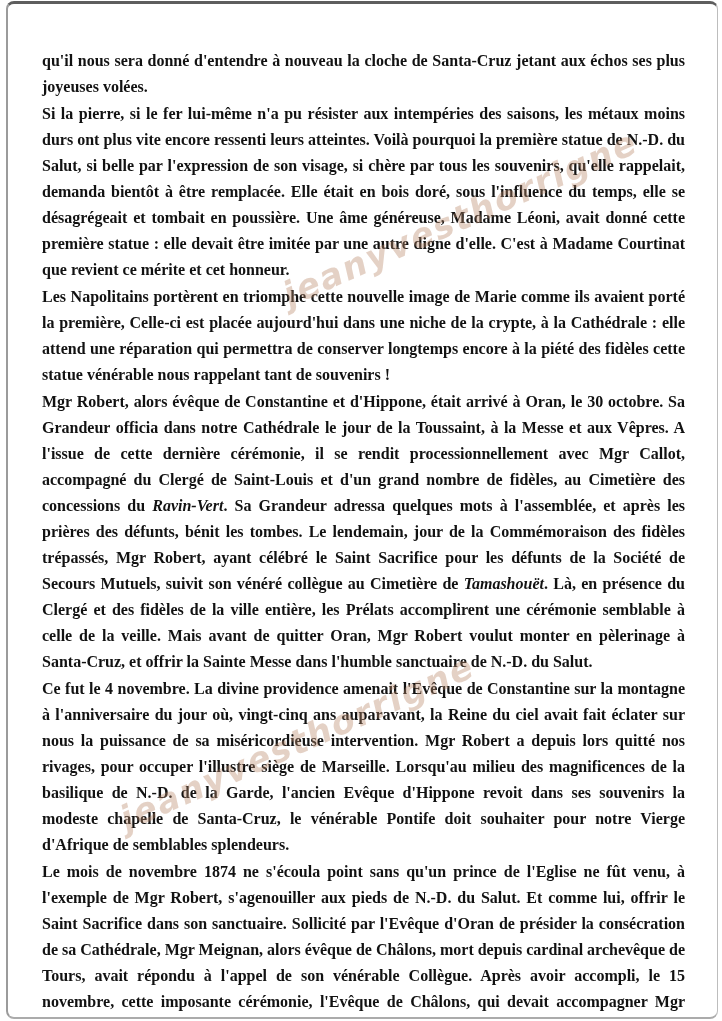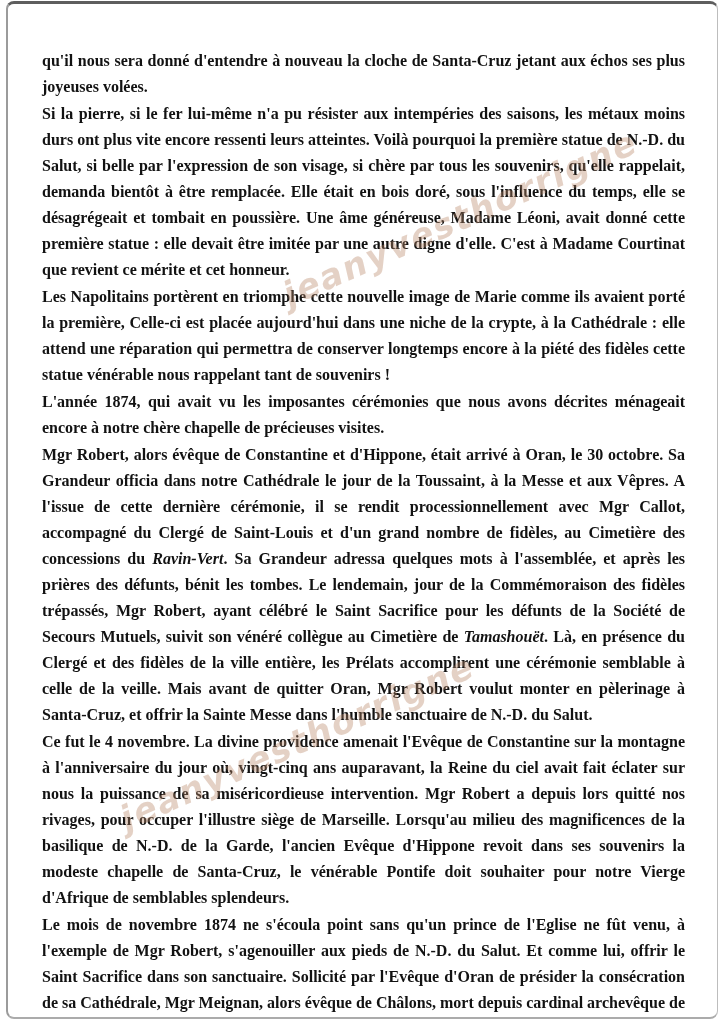--- a/index.html
+++ b/index.html
@@ -62,20 +62,19 @@
 </style>
 </head>
 <body>
 
 <div class="page-frame"></div>
 
 <div class="page-text">
     <p><span>qu'il nous sera donné d'entendre à nouveau la cloche de Santa-Cruz jetant aux échos ses plus joyeuses volées.</span></p>
     <p><span>Si la pierre, si le fer lui-même n'a pu résister aux intempéries des saisons, les métaux moins durs ont plus vite encore ressenti leurs atteintes. Voilà pourquoi la première statue de N.-D. du Salut, si belle par l'expression de son visage, si chère par tous les souvenirs, qu'elle rappelait, demanda bientôt à être remplacée. Elle était en bois doré, sous l'influence du temps, elle se désagrégeait et tombait en poussière. Une âme généreuse, Madame Léoni, avait donné cette première statue : elle devait être imitée par une autre digne d'elle. C'est à Madame Courtinat que revient ce mérite et cet honneur.</span></p>
     <p><span>Les Napolitains portèrent en triomphe cette nouvelle image de Marie comme ils avaient porté la première, Celle-ci est placée aujourd'hui dans une niche de la crypte, à la Cathédrale : elle attend une réparation qui permettra de conserver longtemps encore à la piété des fidèles cette statue vénérable nous rappelant tant de souvenirs !</span></p>
-    <p><span>L'année 1874, qui avait vu les imposantes cérémonies que nous avons décrites ménageait encore à notre chère chapelle de précieuses visites.</span></p>
     <p><span>Mgr Robert, alors évêque de Constantine et d'Hippone, était arrivé à Oran, le 30 octobre. Sa Grandeur officia dans notre Cathédrale le jour de la Toussaint, à la Messe et aux Vêpres. A l'issue de cette dernière cérémonie, il se rendit processionnellement avec Mgr Callot, accompagné du Clergé de Saint-Louis et d'un grand nombre de fidèles, au Cimetière des concessions du </span><i>Ravin-Vert</i><span>. Sa Grandeur adressa quelques mots à l'assemblée, et après les prières des défunts, bénit les tombes. Le lendemain, jour de la Commémoraison des fidèles trépassés, Mgr Robert, ayant célébré le Saint Sacrifice pour les défunts de la Société de Secours Mutuels, suivit son vénéré collègue au Cimetière de </span><i>Tamashouët</i><span>. Là, en présence du Clergé et des fidèles de la ville entière, les Prélats accomplirent une cérémonie semblable à celle de la veille. Mais avant de quitter Oran, Mgr Robert voulut monter en pèlerinage à Santa-Cruz, et offrir la Sainte Messe dans l'humble sanctuaire de N.-D. du Salut.</span></p>
     <p><span>Ce fut le 4 novembre. La divine providence amenait l'Evêque de Constantine sur la montagne à l'anniversaire du jour où, vingt-cinq ans auparavant, la Reine du ciel avait fait éclater sur nous la puissance de sa miséricordieuse intervention. Mgr Robert a depuis lors quitté nos rivages, pour occuper l'illustre siège de Marseille. Lorsqu'au milieu des magnificences de la basilique de N.-D. de la Garde, l'ancien Evêque d'Hippone revoit dans ses souvenirs la modeste chapelle de Santa-Cruz, le vénérable Pontife doit souhaiter pour notre Vierge d'Afrique de semblables splendeurs.</span></p>
     <p><span>Le mois de novembre 1874 ne s'écoula point sans qu'un prince de l'Eglise ne fût venu, à l'exemple de Mgr Robert, s'agenouiller aux pieds de N.-D. du Salut. Et comme lui, offrir le Saint Sacrifice dans son sanctuaire. Sollicité par l'Evêque d'Oran de présider la consécration de sa Cathédrale, Mgr Meignan, alors évêque de Châlons, mort depuis cardinal archevêque de Tours, avait répondu à l'appel de son vénérable Collègue. Après avoir accompli, le 15 novembre, cette imposante cérémonie, l'Evêque de Châlons, qui devait accompagner Mgr Callot dans sa tournée pastorale du district de Tlemcen, monta en pèlerinage à la chapelle de Santa-Cruz pour y célébrer les divins mystères.</span></p>
   </div>
 
 <div class="watermark wm-1" style="color: rgb(185, 136, 106);">jeanyvesthorrigne</div>
 <div class="watermark wm-2" style="color: rgb(185, 136, 106);">jeanyvesthorrigne</div>
 
 </body></html>

